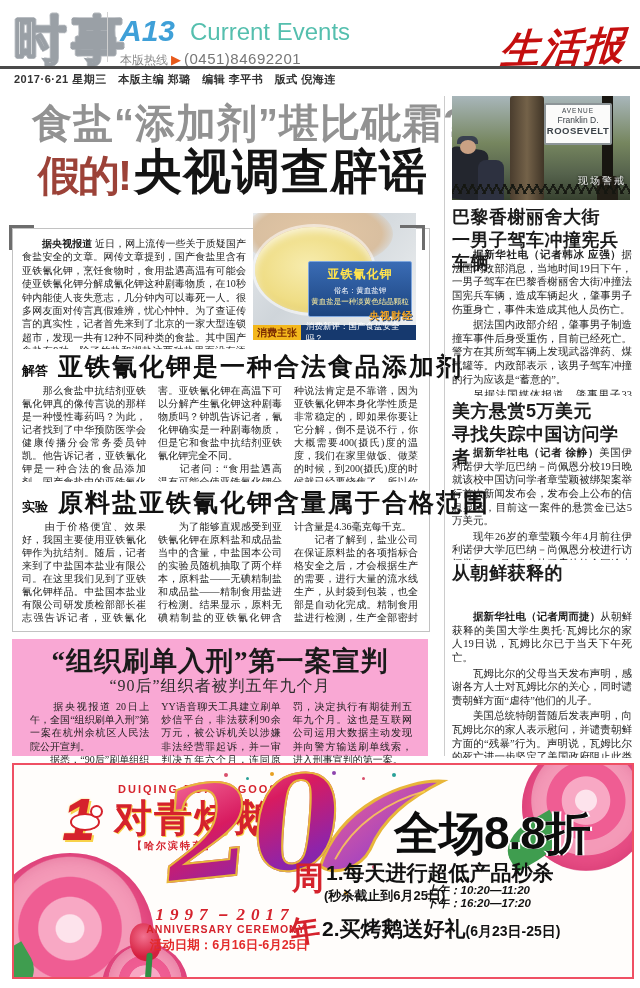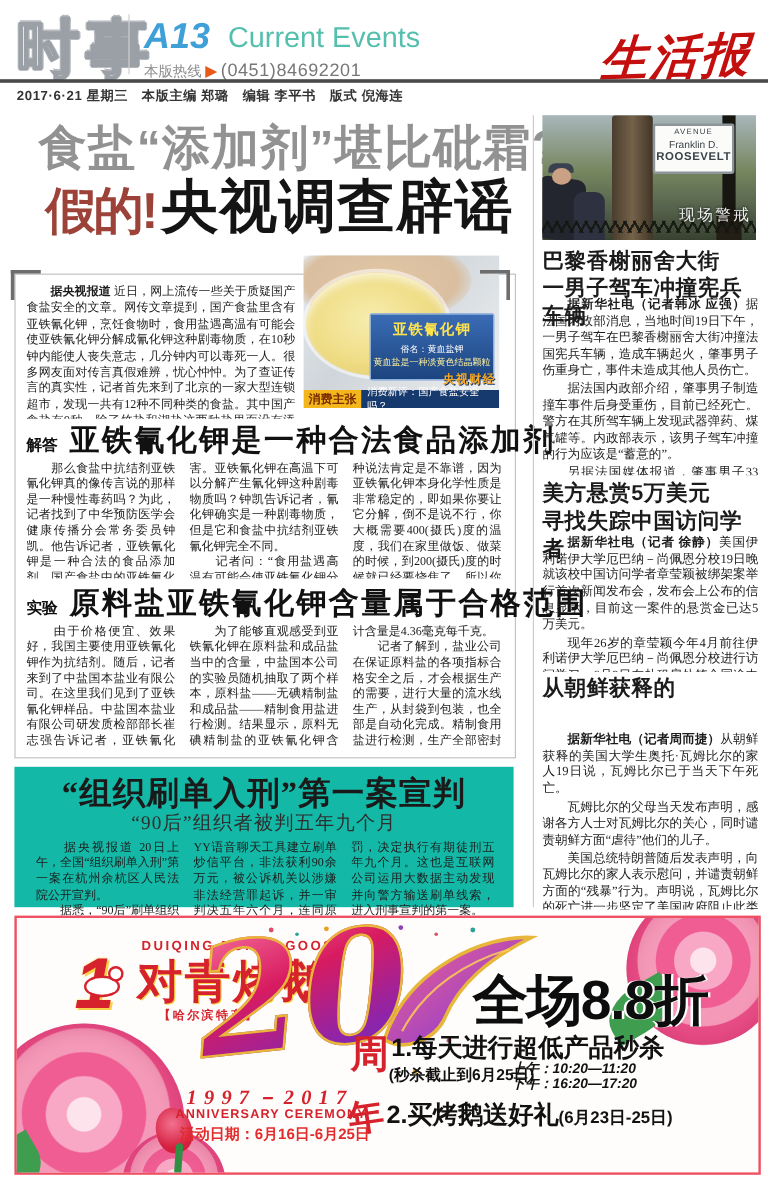--- a/index.html
+++ b/index.html
@@ -77,21 +77,21 @@
   #sec1-head{top:350px;}
   #sec2-head{top:486px;}
 
   .cols3{position:absolute;left:22px;width:396px;display:flex;gap:12px;}
   .cols3 .col{flex:1;font-size:10px;line-height:1.3;text-align:justify;overflow:hidden;
      white-space:pre-line;}
   #sec1-cols{top:384px;height:98px;}
   #sec2-cols{top:520px;height:104px;}
 
   
-  #court-box{position:absolute;left:12px;top:639px;width:416px;height:117px;background:#14b8a6;}
+  #court-box{position:absolute;left:12px;top:639px;width:416px;height:117px;background:#f9a8d4;}
   #court-title{position:absolute;left:0;top:4px;width:100%;text-align:center;
      font-size:27px;font-weight:900;color:#1a1a1a;letter-spacing:1px;}
   #court-subtitle{position:absolute;left:0;top:37px;width:100%;text-align:center;
      font-size:16px;color:#2e2e2e;letter-spacing:1px;}
   #court-cols{top:700px;left:30px;width:382px;}
   #court-cols .col{font-size:10px;line-height:1.32;}
 
   
   #col-rule{position:absolute;left:444px;top:96px;width:1px;height:660px;background:#cccccc;}
 
@@ -113,21 +113,21 @@
   #officer1{left:-6px;top:52px;width:40px;height:52px;transform:rotate(8deg);}
   #officer2{left:26px;top:64px;width:26px;height:40px;background:#2d3140;}
   #officer-head{position:absolute;left:8px;top:44px;width:16px;height:14px;border-radius:50%;
      background:#caa184;}
   #officer-cap{position:absolute;left:5px;top:40px;width:21px;height:8px;border-radius:6px 6px 0 0;
      background:#39404f;}
   #paris-wire{position:absolute;left:0;top:88px;width:178px;height:10px;
      background:repeating-linear-gradient(60deg,rgba(20,22,16,.85) 0 2px,rgba(20,22,16,0) 2px 7px),
                 repeating-linear-gradient(-60deg,rgba(20,22,16,.85) 0 2px,rgba(20,22,16,0) 2px 7px);}
   #paris-caption{position:absolute;right:4px;bottom:12px;font-family:Liberation Mono, monospace;
-     font-size:13px;color:#eee;text-shadow:0 0 3px #000;letter-spacing:2px;}
+     font-size:10px;color:#eee;text-shadow:0 0 3px #000;letter-spacing:2px;}
 
   .rail-title{position:absolute;left:452px;width:180px;font-family:"Liberation Sans",sans-serif;
      font-size:18px;font-weight:900;color:#1b1b1b;line-height:1.28;letter-spacing:.5px;}
   .rail-body{position:absolute;left:452px;width:180px;font-size:10.5px;line-height:1.3;
      text-align:justify;overflow:hidden;}
   .rail-body p{margin:0 0 2px 0;text-indent:2em;}
   #paris-title{top:206px;}
   #paris-body{top:248px;height:148px;}
   #reward-title{top:400px;}
   #reward-body{top:446px;height:114px;}

